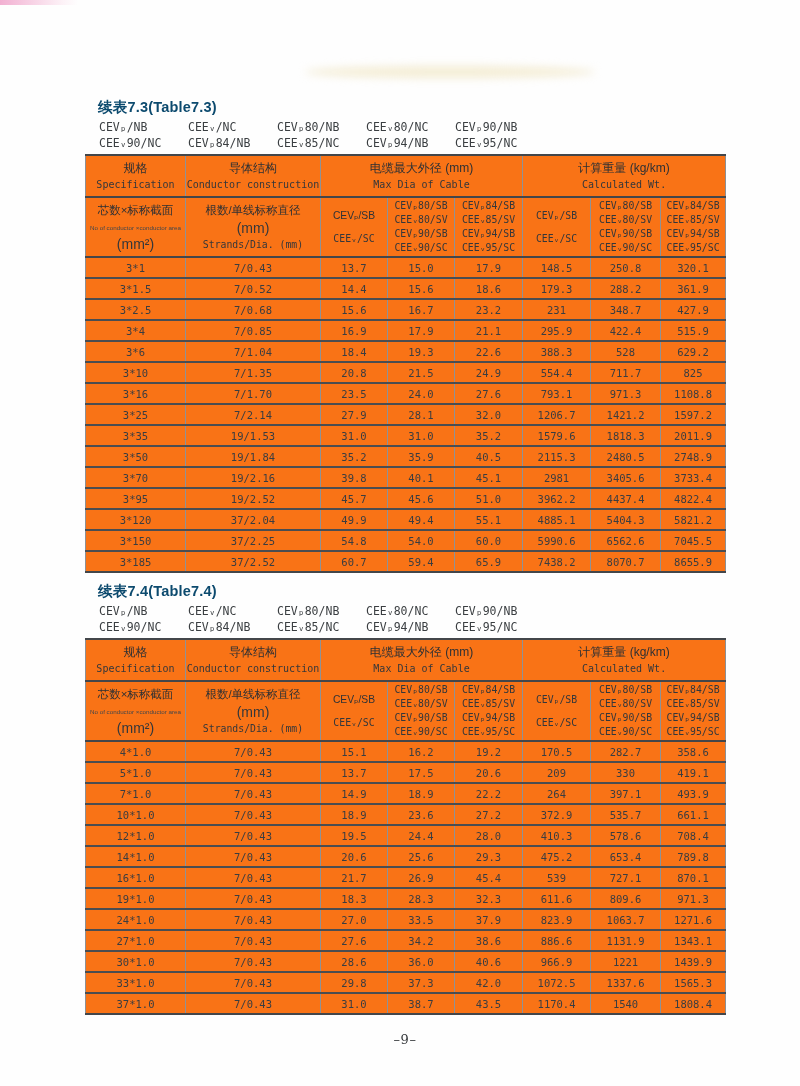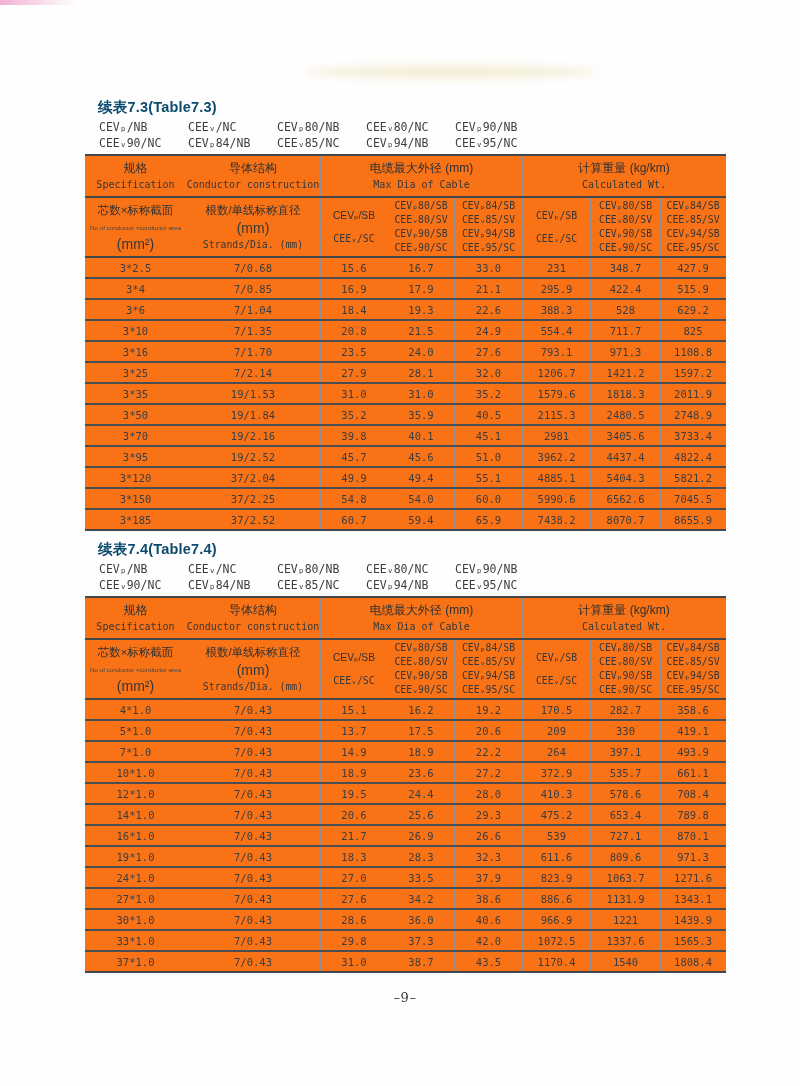--- a/index.html
+++ b/index.html
@@ -184,25 +184,45 @@
                 <div class="mono-line">CEVₚ84/SB</div>
                 <div class="mono-line">CEEᵥ85/SV</div>
                 <div class="mono-line">CEVₚ94/SB</div>
                 <div class="mono-line">CEEᵥ95/SC</div>
               </div>
             </th>
           </tr>
         </thead>
         <tbody>
             <tr>
+              <td>3*1</td>
+              <td>7/0.43</td>
+              <td>13.7</td>
+              <td>15.0</td>
+              <td>17.9</td>
+              <td>148.5</td>
+              <td>250.8</td>
+              <td>320.1</td>
+            </tr>
+            <tr>
+              <td>3*1.5</td>
+              <td>7/0.52</td>
+              <td>14.4</td>
+              <td>15.6</td>
+              <td>18.6</td>
+              <td>179.3</td>
+              <td>288.2</td>
+              <td>361.9</td>
+            </tr>
+            <tr>
               <td>3*2.5</td>
               <td>7/0.68</td>
               <td>15.6</td>
               <td>16.7</td>
-              <td>33.0</td>
+              <td>23.2</td>
               <td>231</td>
               <td>348.7</td>
               <td>427.9</td>
             </tr>
             <tr>
               <td>3*4</td>
               <td>7/0.85</td>
               <td>16.9</td>
               <td>17.9</td>
               <td>21.1</td>
@@ -496,21 +516,21 @@
               <td>29.3</td>
               <td>475.2</td>
               <td>653.4</td>
               <td>789.8</td>
             </tr>
             <tr>
               <td>16*1.0</td>
               <td>7/0.43</td>
               <td>21.7</td>
               <td>26.9</td>
-              <td>26.6</td>
+              <td>45.4</td>
               <td>539</td>
               <td>727.1</td>
               <td>870.1</td>
             </tr>
             <tr>
               <td>19*1.0</td>
               <td>7/0.43</td>
               <td>18.3</td>
               <td>28.3</td>
               <td>32.3</td>

